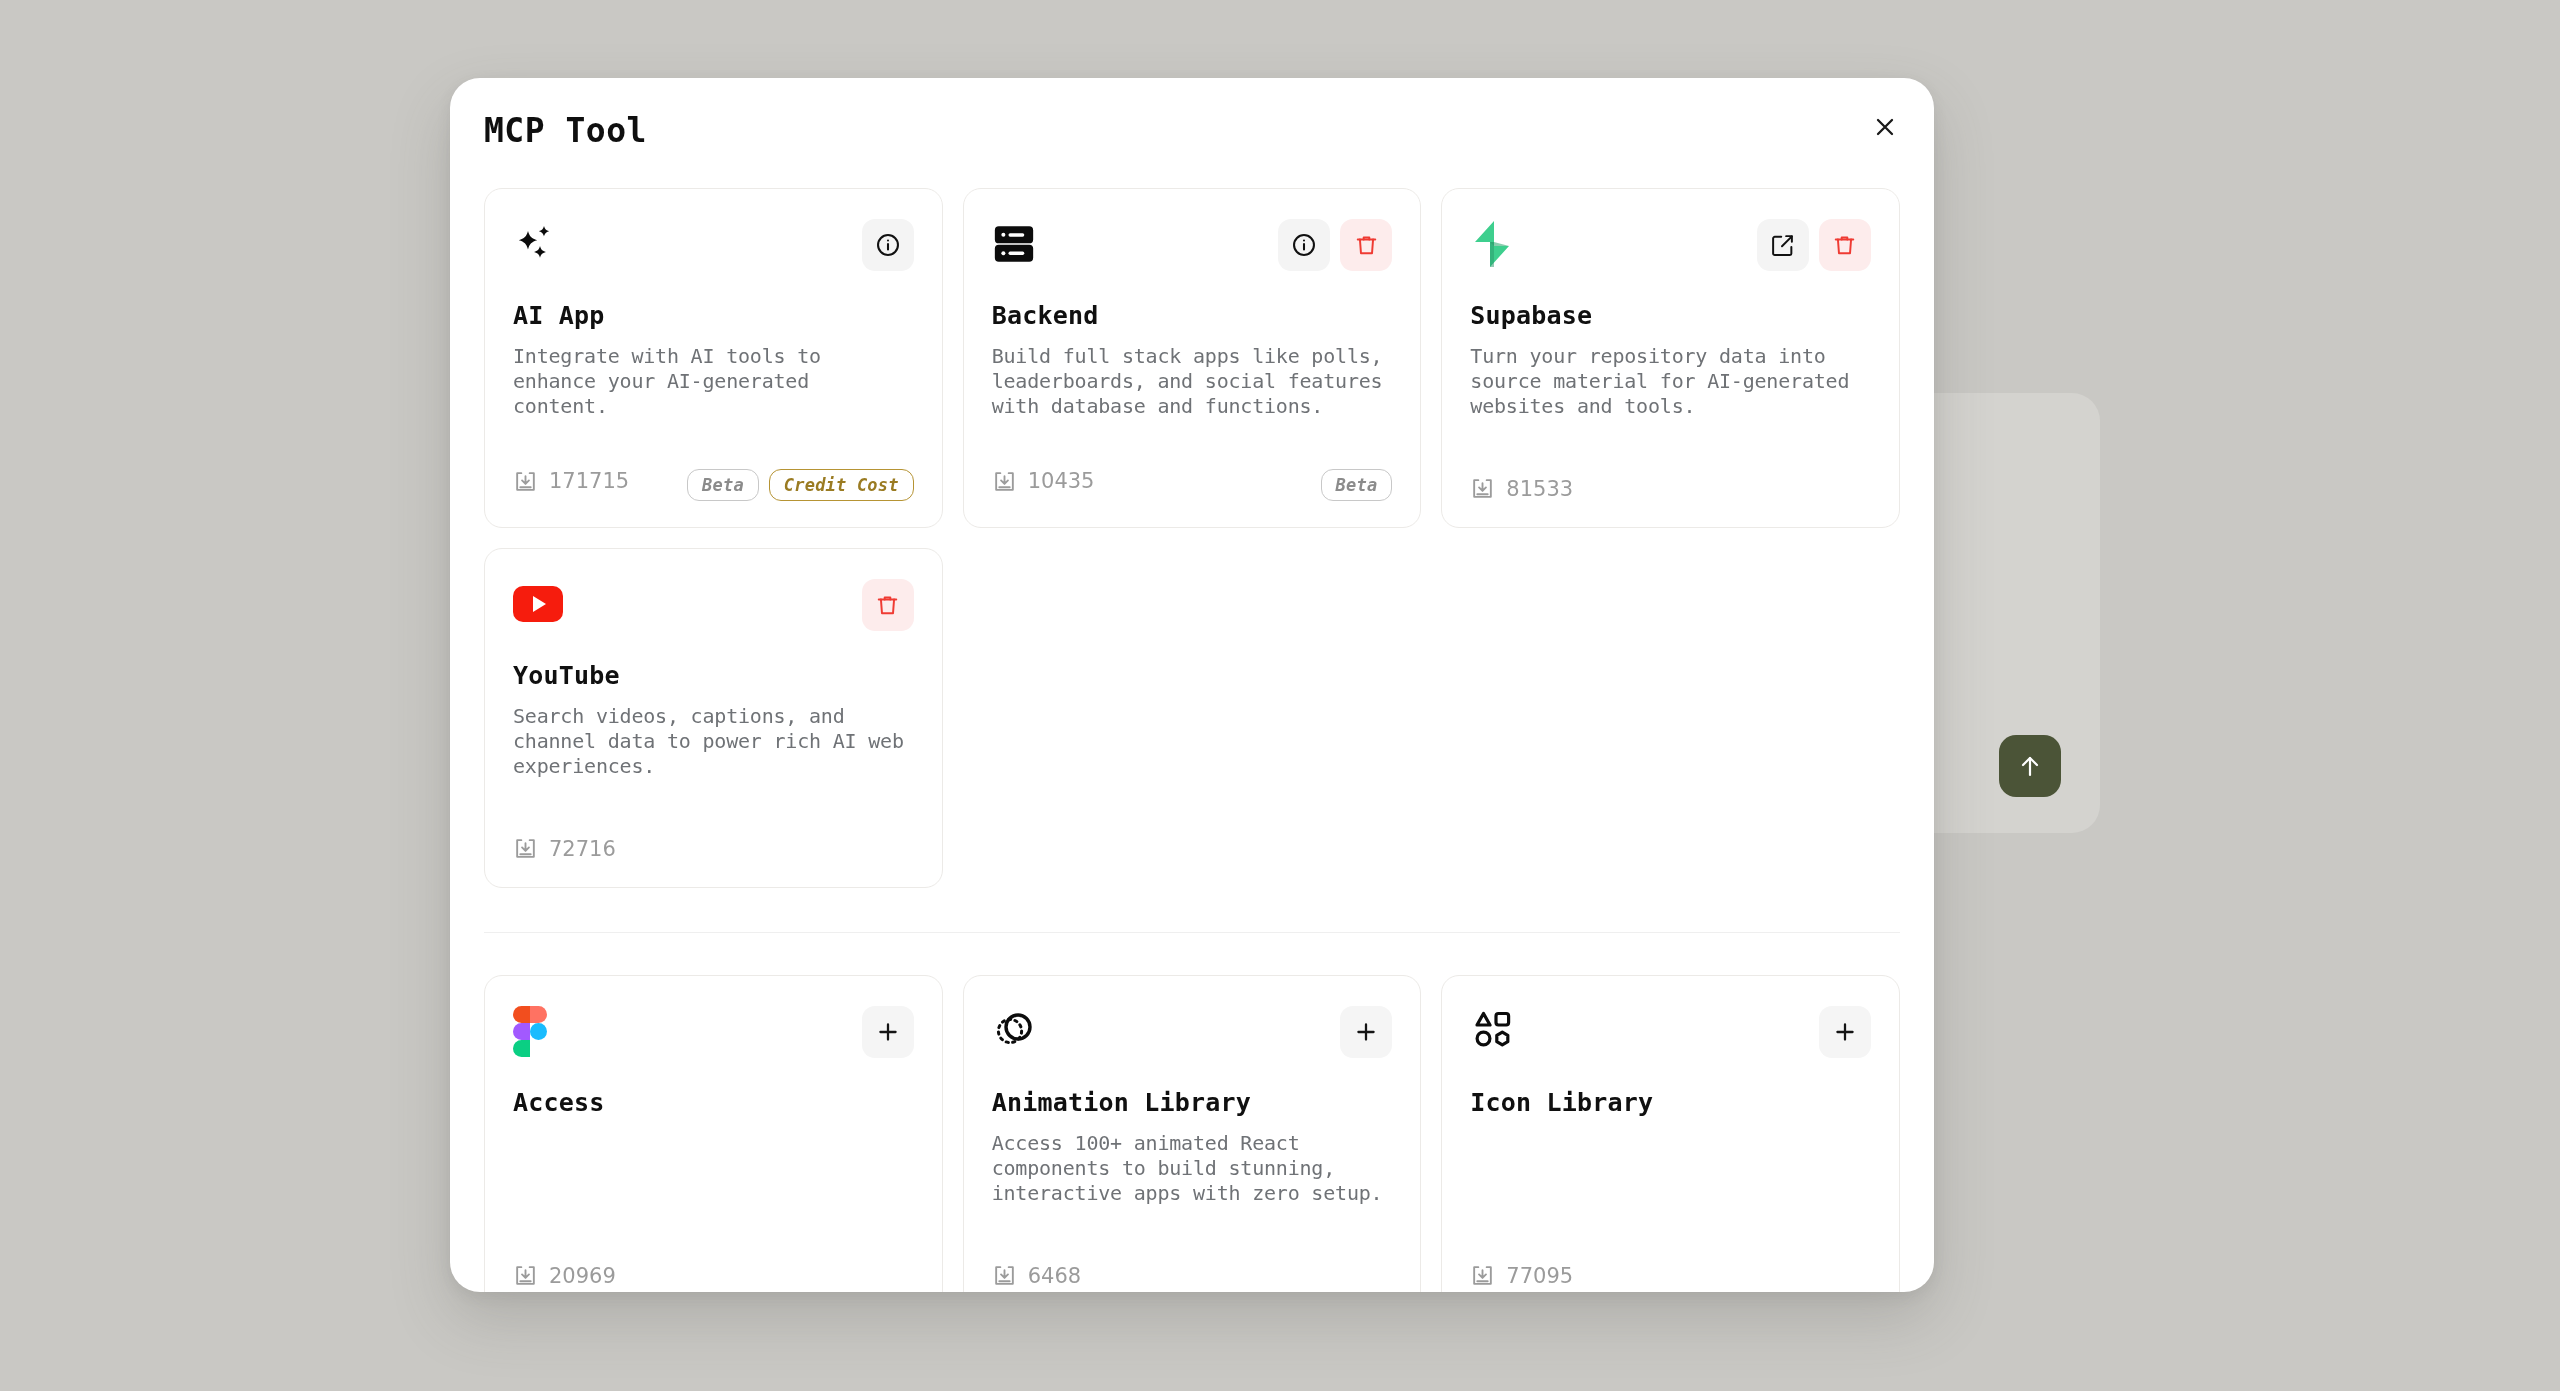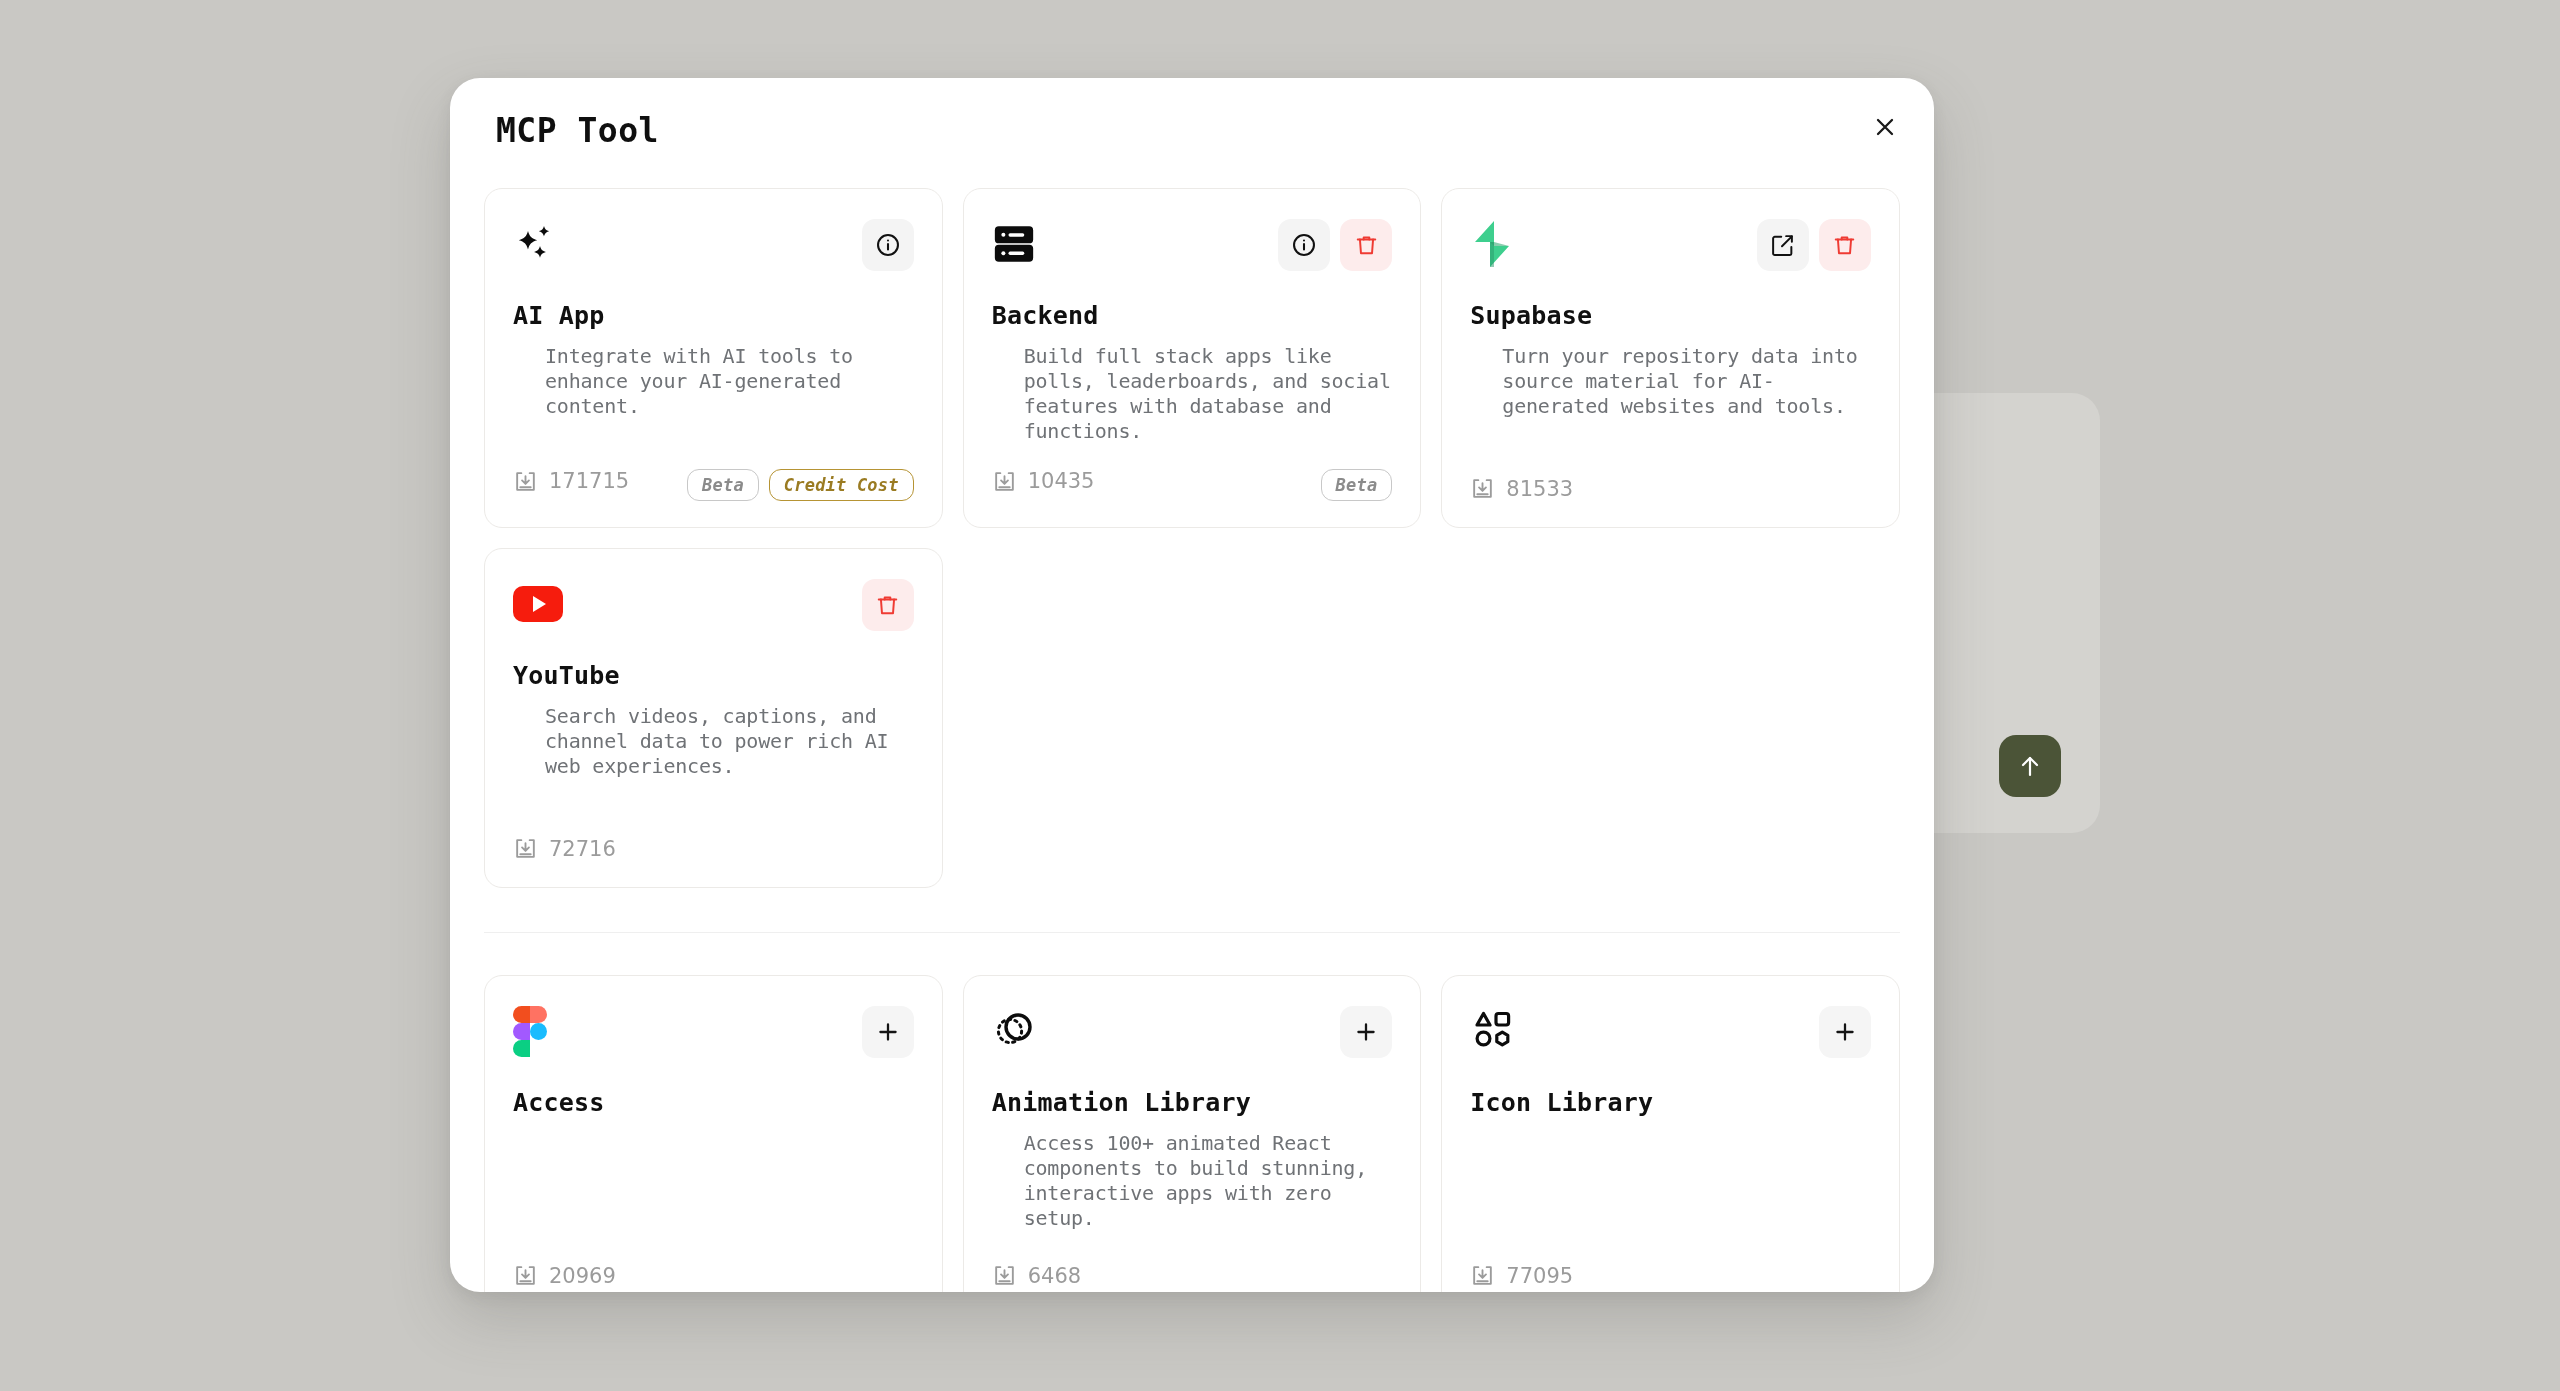--- a/index.html
+++ b/index.html
@@ -77,21 +77,21 @@
                 0 4px 14px rgba(80, 80, 76, 0.10);
   }
 
   .modal-header {
     position: relative;
     height: 106px;
   }
 
   .modal-title {
     position: absolute;
-    left: 46px;
+    left: 34px;
     top: 33px;
     font-family: "DejaVu Sans Mono", "Liberation Mono", monospace;
     font-size: 33px;
     font-weight: bold;
     color: #0f0f0f;
     letter-spacing: 0.5px;
   }
 
   .modal-close {
     position: absolute;
@@ -174,21 +174,20 @@
     letter-spacing: 0.2px;
   }
 
   .card-desc {
     margin-top: 14px;
     font-family: "DejaVu Sans Mono", "Liberation Mono", monospace;
     font-size: 20px;
     line-height: 25px;
     color: #6f7276;
     letter-spacing: -0.2px;
-    margin-left: 32px;
   }
 
   .card-footer {
     margin-top: auto;
     display: flex;
     align-items: center;
     justify-content: space-between;
   }
 
   .installs {

